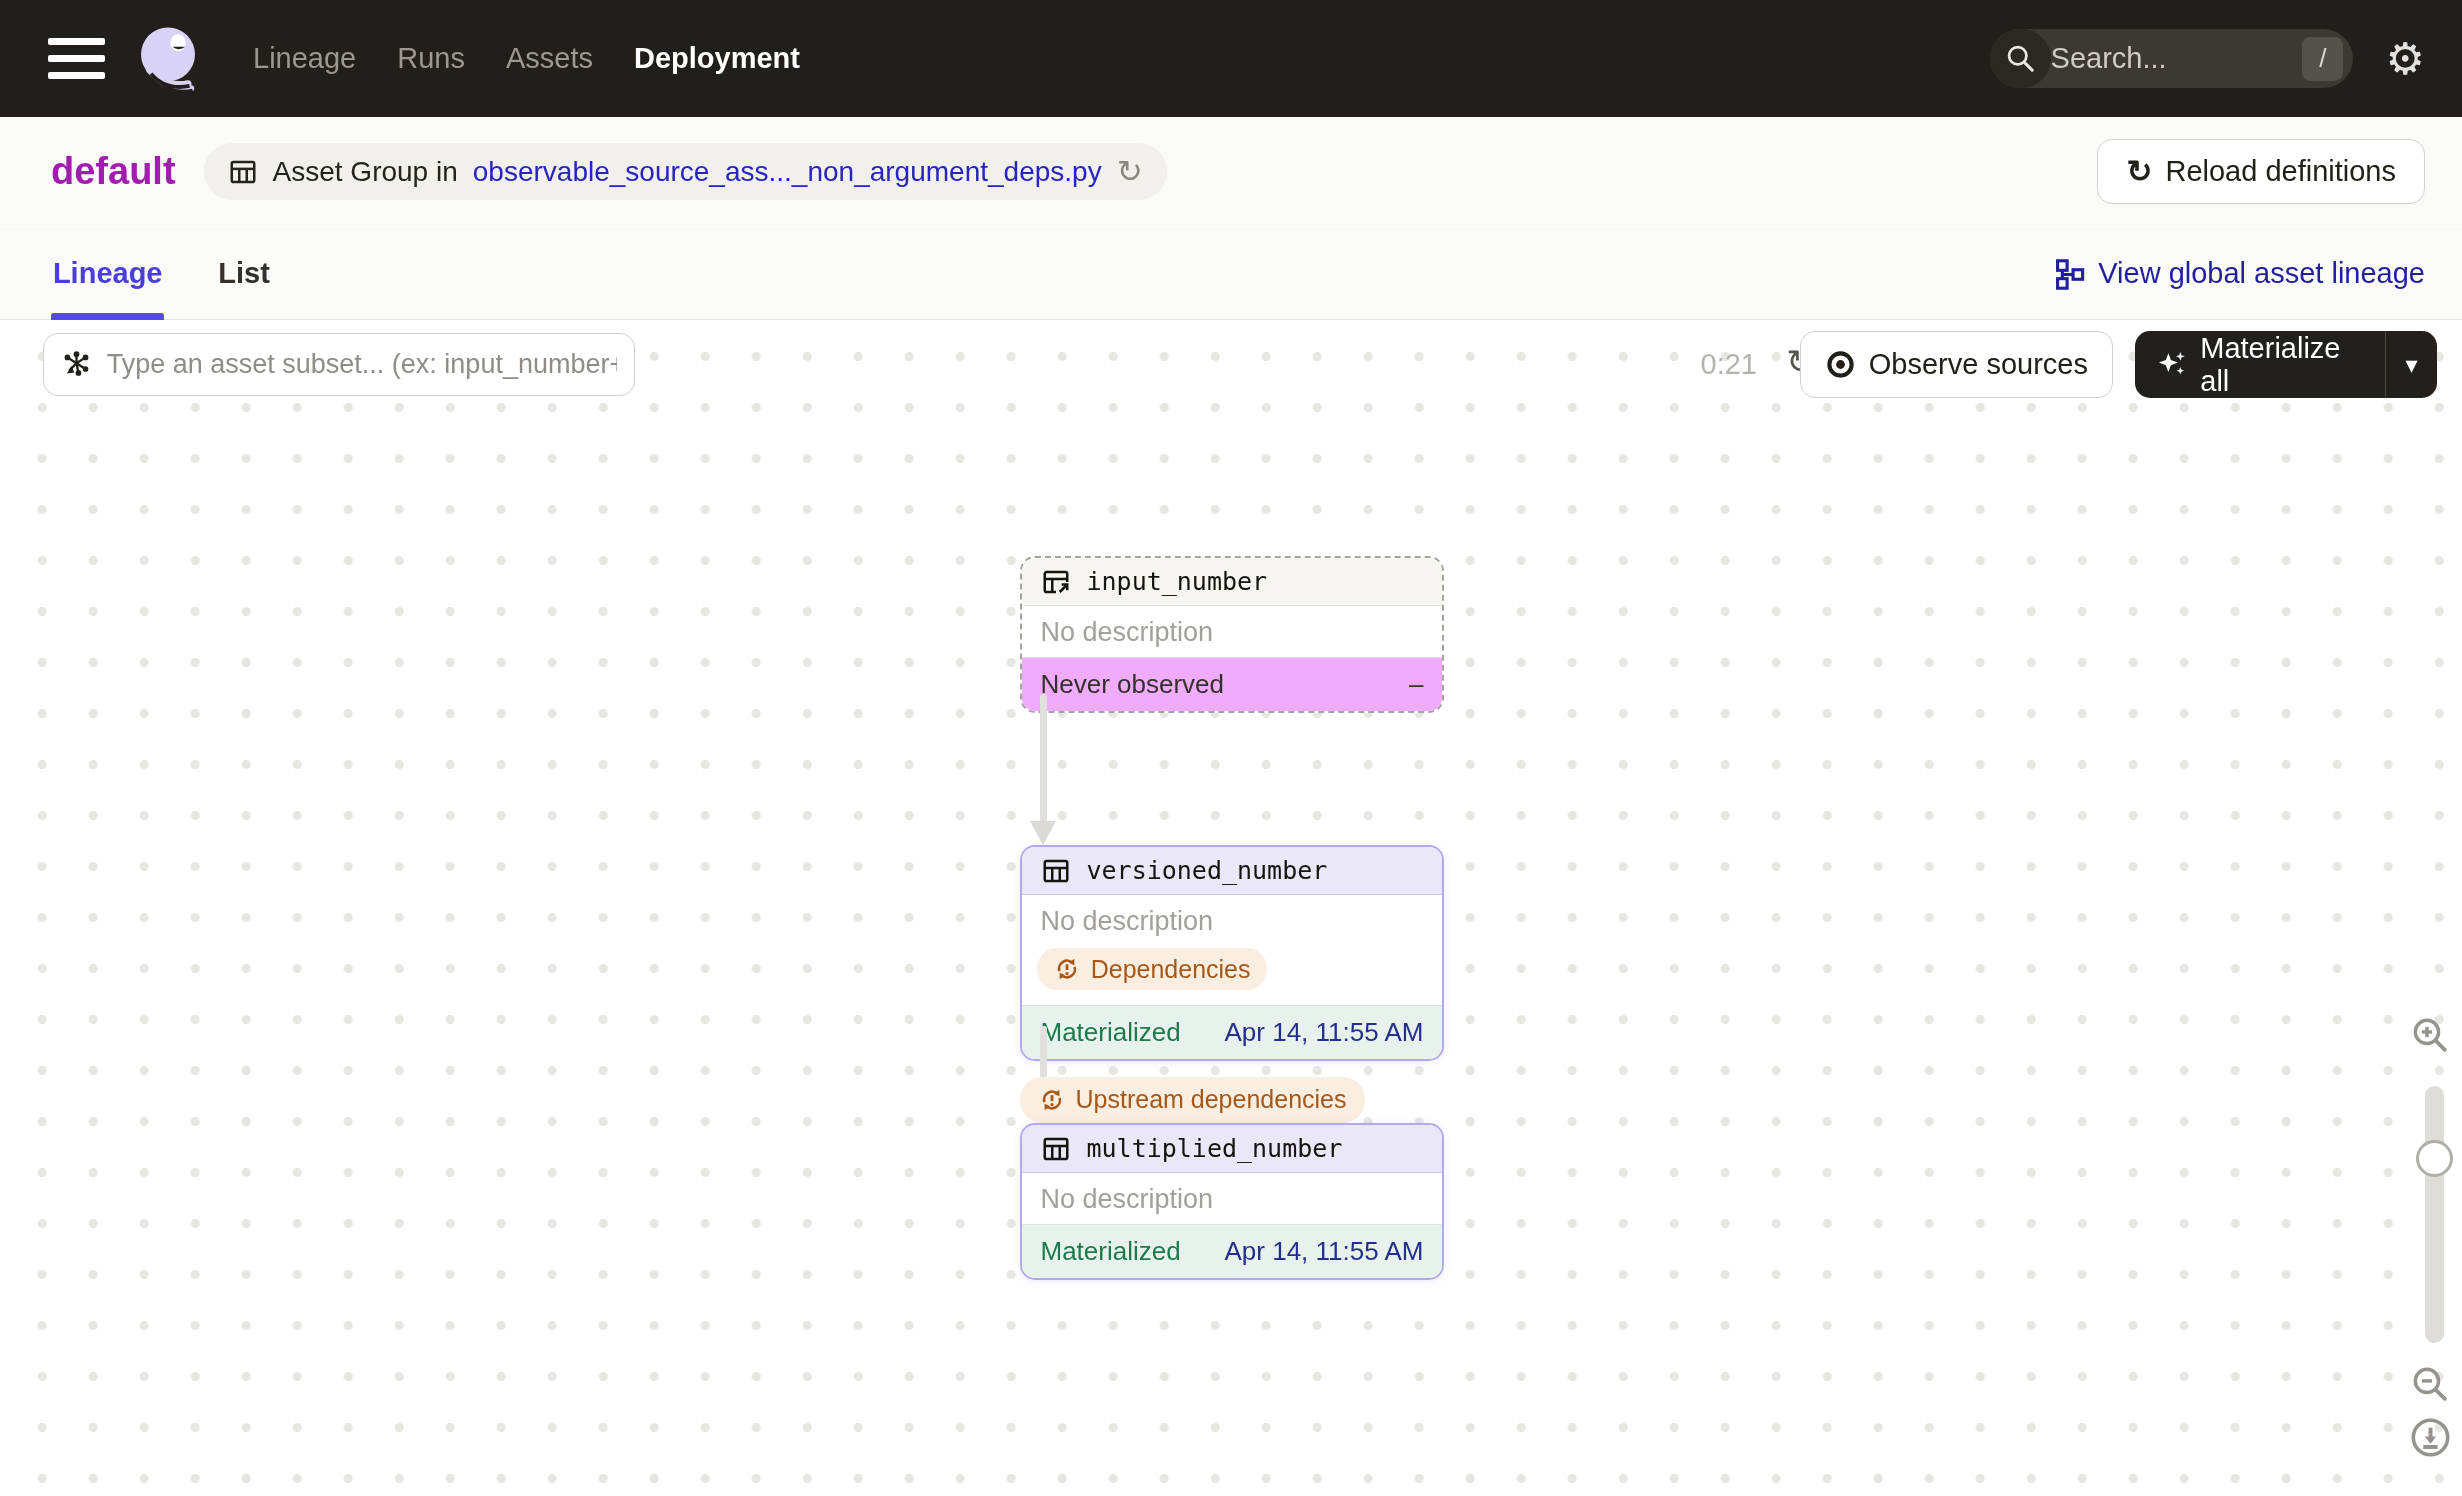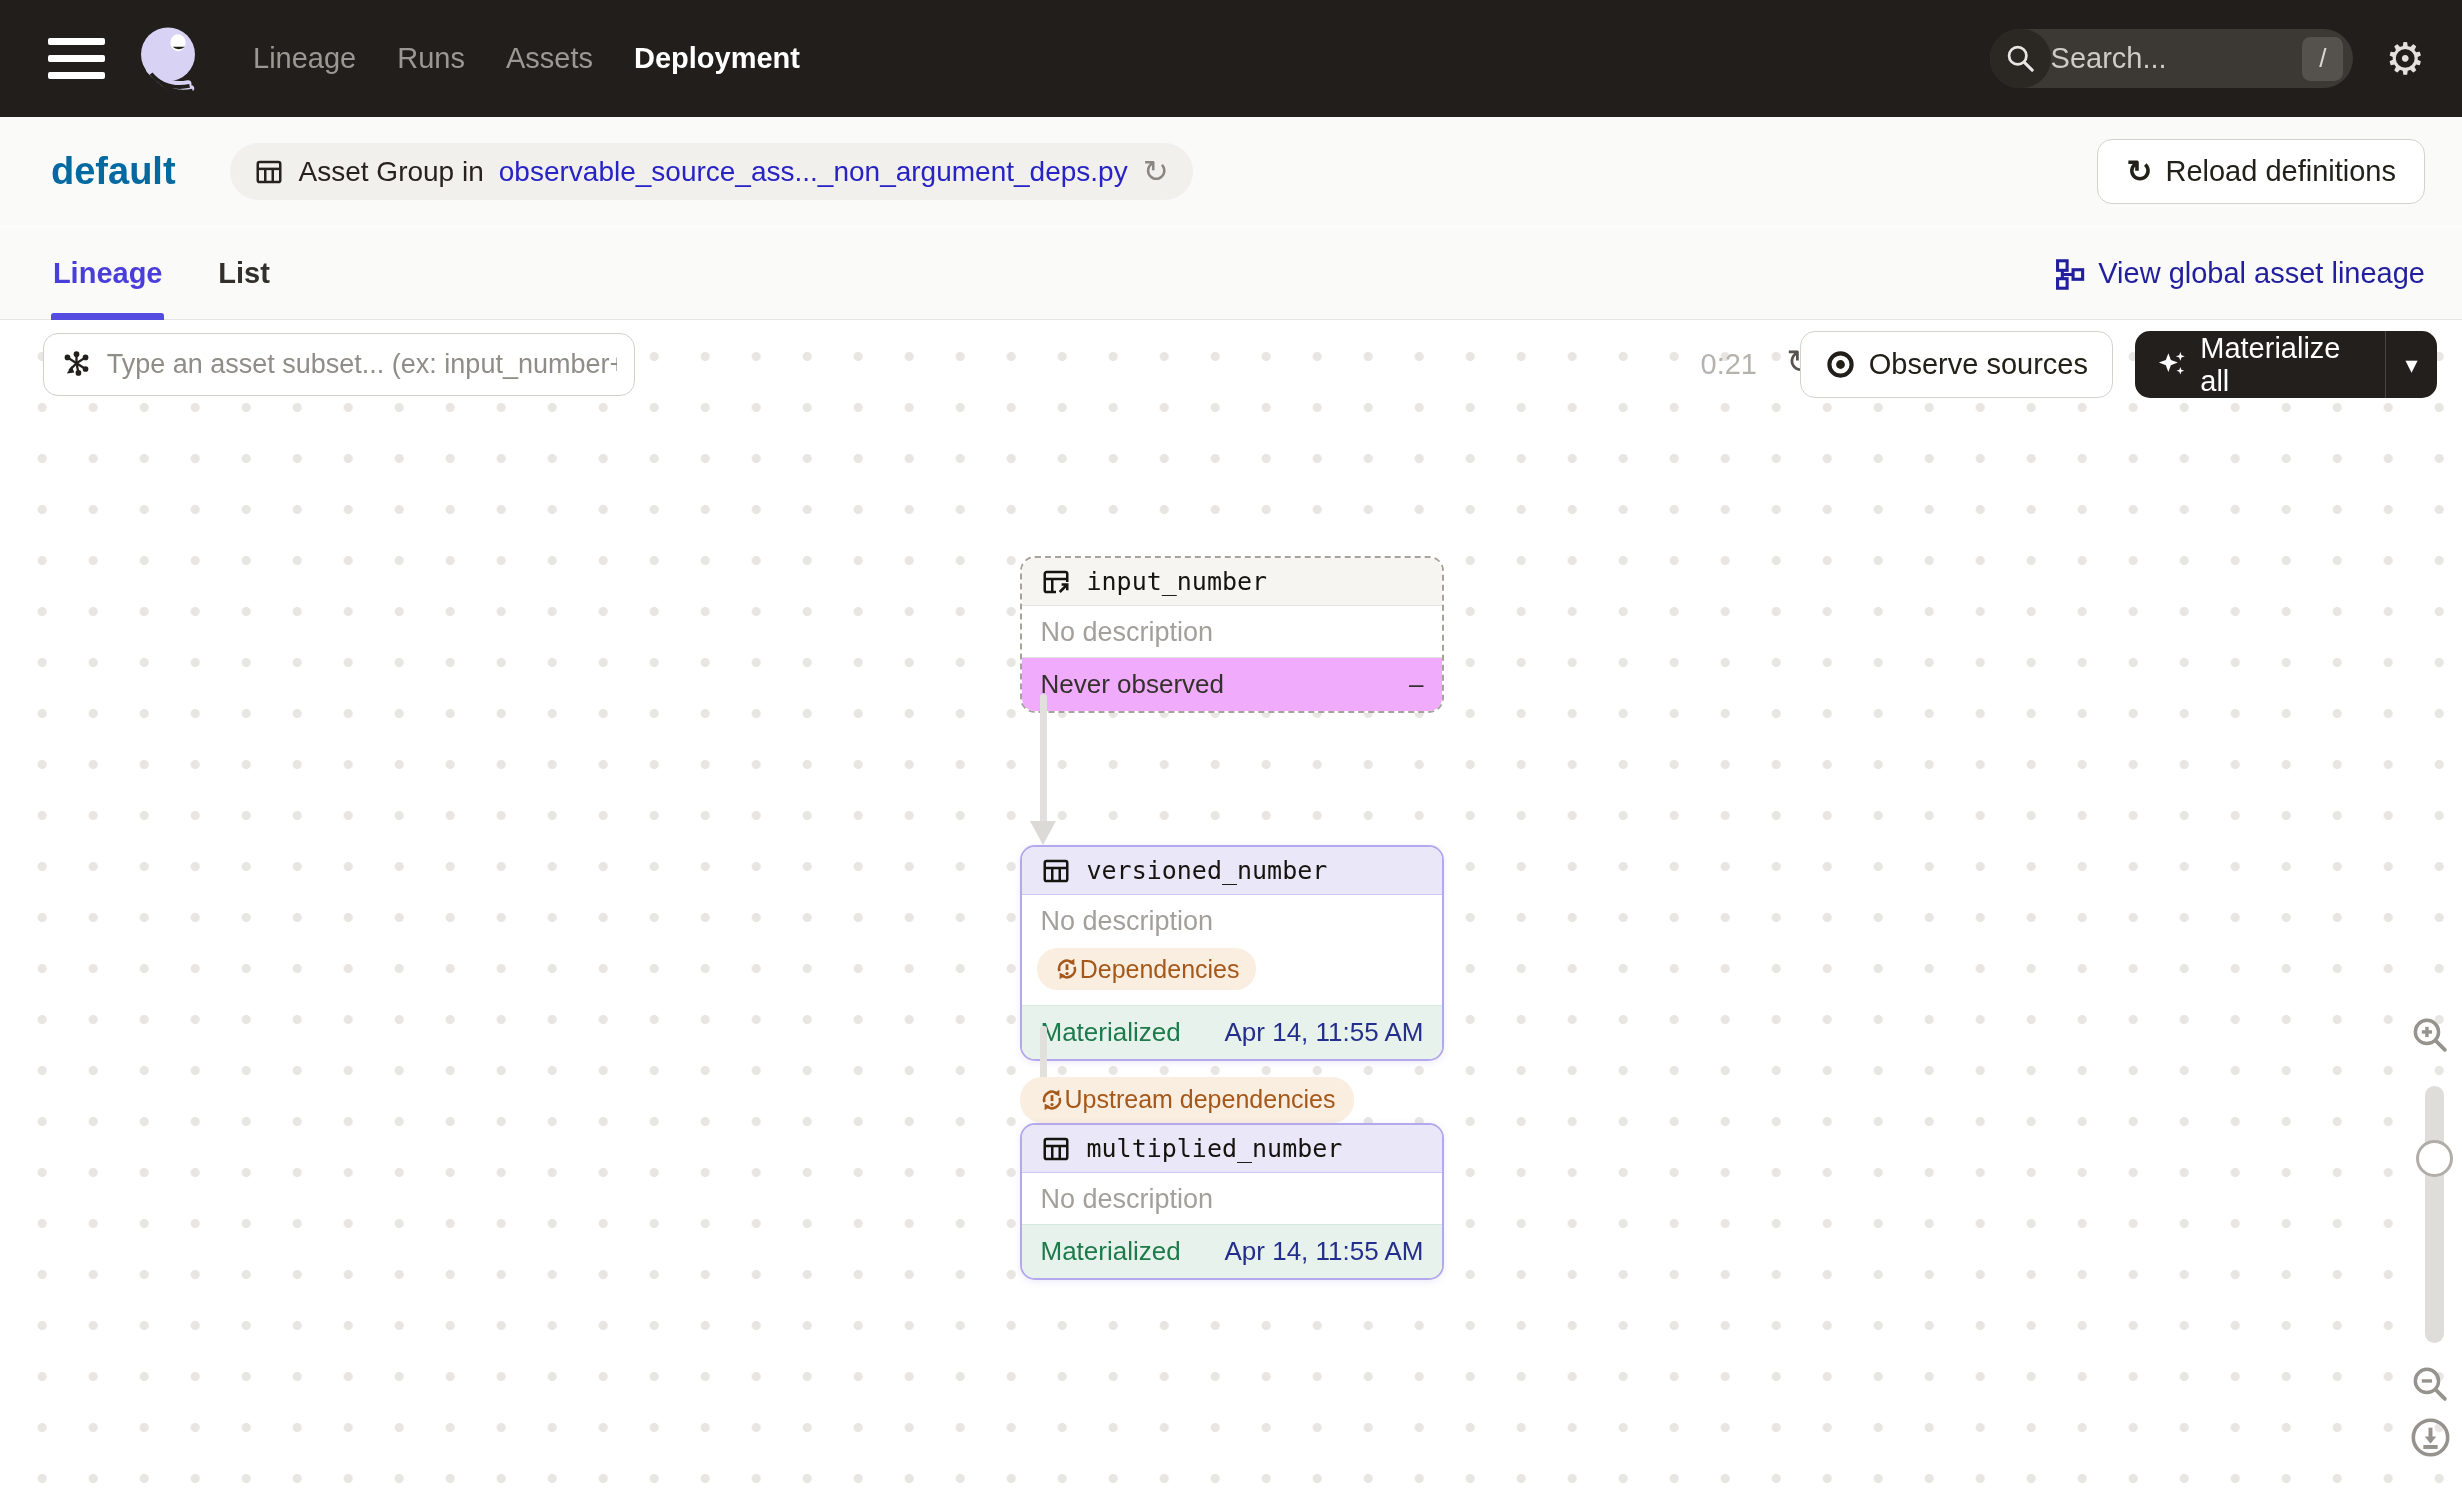--- a/index.html
+++ b/index.html
@@ -23,21 +23,21 @@
   .searchbox input { flex:1; background:transparent; border:none; outline:none; color:#E8E5E1;
     font-size:29px; font-family:"Liberation Sans",sans-serif; min-width:0; }
   .searchbox input::placeholder { color:#CFCBC6; }
   .kbd-slash { flex:0 0 auto; width:41px; height:44px; background:#55514C; color:#DCD9D5; border-radius:8.3px;
     display:flex; align-items:center; justify-content:center; font-size:26px; margin-right:9.3px; }
   .gear { font-size:44px; color:#E4E2DF; line-height:1; cursor:pointer; }
 
   
   .header-row { position:absolute; top:117px; left:0; width:2462px; height:109px; background:#FAFAF9;
     display:flex; align-items:center; padding:0 37px 0 51px; }
-  .page-title { font-size:38px; font-weight:700; color:#0369a1; margin-right:54px; }
+  .page-title { font-size:38px; font-weight:700; color:#a21caf; margin-right:28px; }
   .group-pill { display:flex; align-items:center; gap:15px; background:#F1F0ED; border-radius:29px;
     height:57px; padding:0 24px; font-size:28px; color:#26231F; }
   .group-pill .link { color:#2823C4; cursor:pointer; }
   .reload-mini { color:#8A8781; font-size:31px; cursor:pointer; }
   .header-spacer { flex:1; }
   .btn { display:inline-flex; align-items:center; gap:13px; background:#fff; border:1.9px solid #D5D2CD;
     border-radius:15px; font-size:29px; color:#232019; cursor:pointer; font-family:"Liberation Sans",sans-serif; }
   .reload-btn { height:65px; padding:0 28px; }
   .reload-glyph { font-size:31px; font-weight:700; color:#232019; }
 
@@ -73,21 +73,21 @@
   
   .node { position:absolute; left:1020px; width:424px; border-radius:15px; background:#fff; overflow:hidden; }
   .node.source { border:2.8px dashed #A7A29B; }
   .node.asset { border:2.8px solid #B4A8EC; box-shadow:0 1.9px 7.4px rgba(88,63,187,0.10); }
   .node-header { display:flex; align-items:center; gap:16px; padding:9.3px 18.5px; height:48px; }
   .node.source .node-header { background:#F6F5F2; border-bottom:1.9px solid #E4E2DF; }
   .node.asset  .node-header { background:#EAE7F9; border-bottom:1.9px solid #CFC7F1; }
   .node-title { font-family:"DejaVu Sans Mono", monospace; font-size:25px; font-weight:500; color:#16140F; }
   .node-desc { padding:11px 18.5px 9.3px 18.5px; font-size:27px; color:#A3A09B; }
   .node-tagrow { padding:1.9px 15px 15px 15px; }
-  .tag-pill { display:inline-flex; align-items:center; background:#FAEEE0; border-radius:20.4px;
+  .tag-pill { display:inline-flex; align-items:center; gap:11px; background:#FAEEE0; border-radius:20.4px;
     padding:6.5px 16.7px; font-size:25px; color:#A5581A; }
   .node-footer { display:flex; align-items:center; justify-content:space-between; padding:11px 18.5px; font-size:26px; }
   .footer-observed { background:#f0abfc; border-top:1.9px solid #E2E0DC; color:#34312D; }
   .footer-materialized { background:#E7F2EC; border-top:1.9px solid #D5E8DD; }
   .footer-materialized .status { color:#1D7A4B; }
   .footer-materialized .when { color:#242E8C; }
   .footer-observed .status, .footer-observed .when { color:#34312D; }
 
   .edge-line { position:absolute; width:6.5px; background:#E2E0DD; border-radius:2.8px; }
   .edge-arrow { position:absolute; width:0; height:0; border-left:13px solid transparent;

